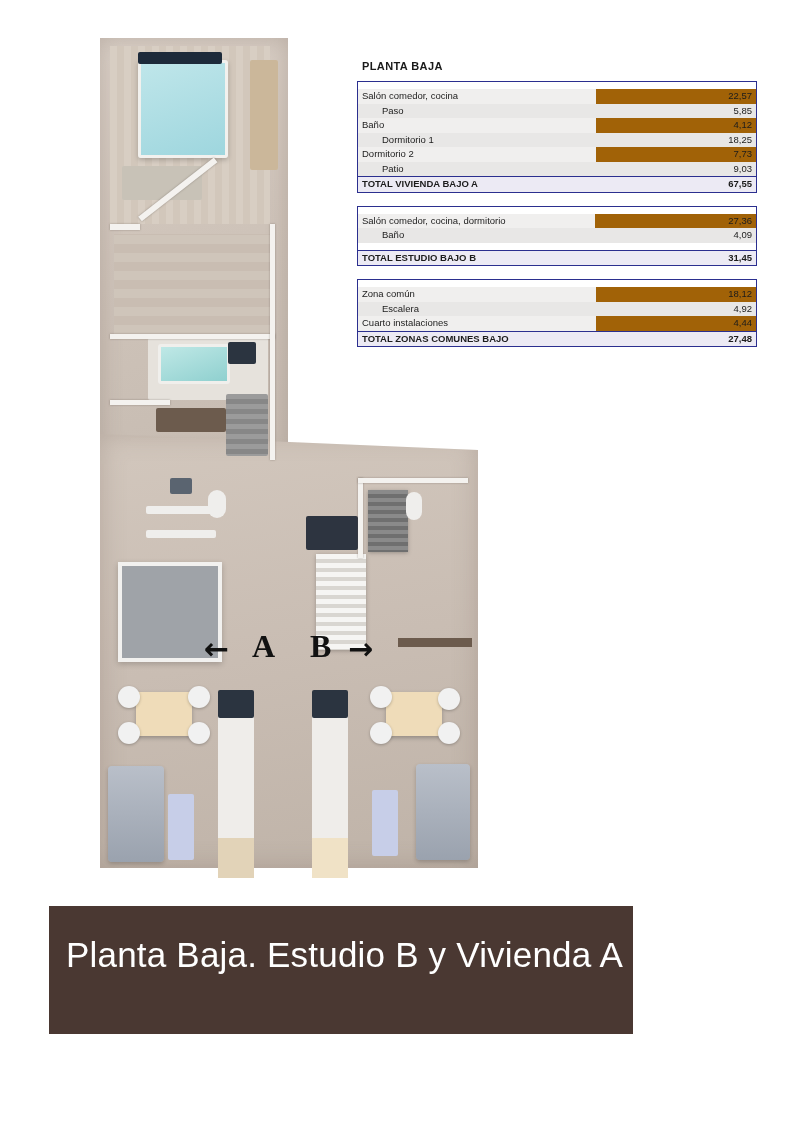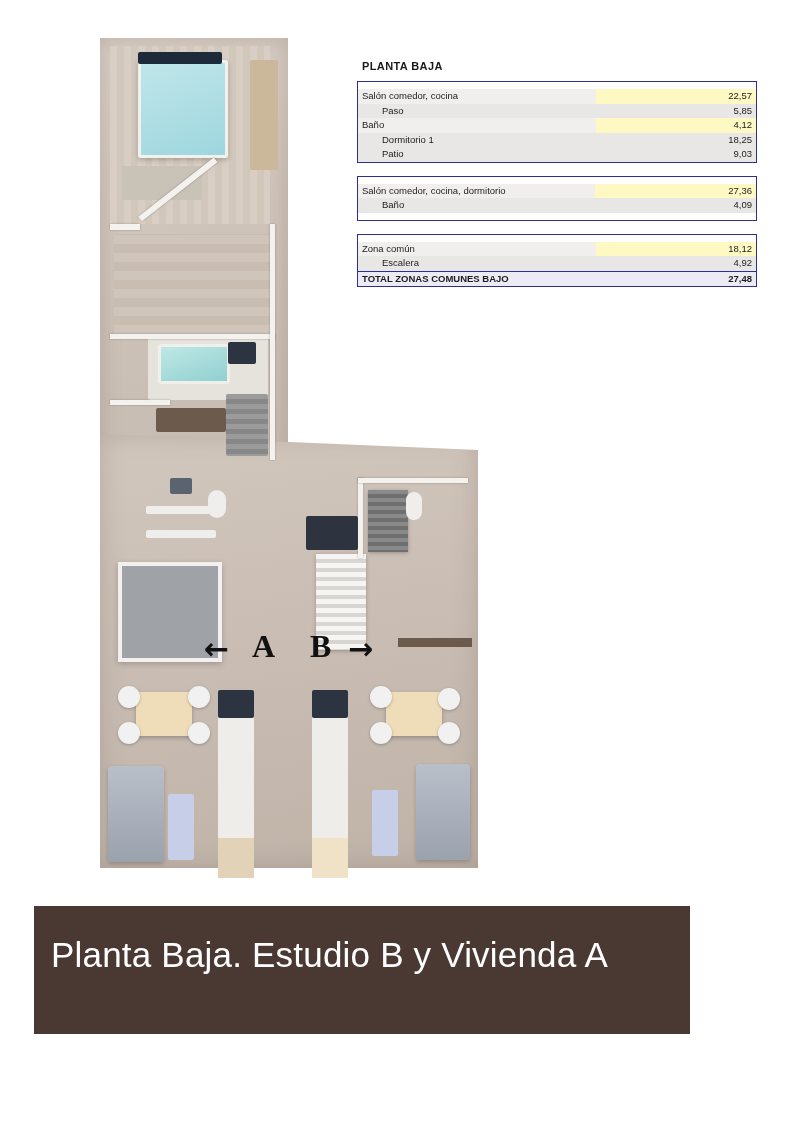--- a/index.html
+++ b/index.html
@@ -134,37 +134,37 @@
     text-align: left;
     border-bottom: 1px solid #2b2f8f;
     color: #15153f;
   }
   .hdr th.right-col {
     text-align: left;
     padding-left: 60px;
   }
   tr.spacer td { height: 5px; background:#fff; }
   tr.row td { background: #f0efee; }
-  tr.row td.val { text-align: right; background:#fef9c3; }
+  tr.row td.val { text-align: right; background:#a16207; }
   tr.row.alt td { background:#e8e7e6;padding-left:24px; }
   tr.total td {
     font-weight: 700;
     background: #eceaf4;
     border-top: 1px solid #2b2f8f;
   }
   tr.total td.val { text-align: right; }
   td.c1 { width: 245px; }
   td.c2 { width: 155px; }
 
   
   .banner {
     position: absolute;
-    left: 34px;
+    left: 49px;
     top: 906px;
-    width: 656px;
+    width: 584px;
     height: 128px;
     background: #4a3832;
   }
   .banner-text {
     position: absolute;
     left: 17px;
     top: 29px;
     font-family: "Liberation Sans", sans-serif;
     font-size: 35px;
     color: #ffffff;
@@ -265,59 +265,75 @@
       <td class="c2 val">5,85</td>
     </tr>
     <tr class="row">
       <td class="c1">Baño</td>
       <td class="c2 val">4,12</td>
     </tr>
     <tr class="row alt">
       <td class="c1">Dormitorio 1</td>
       <td class="c2 val">18,25</td>
     </tr>
+    <tr class="row">
+      <td class="c1">Dormitorio 2</td>
+      <td class="c2 val">7,73</td>
+    </tr>
     <tr class="row alt">
       <td class="c1">Patio</td>
       <td class="c2 val">9,03</td>
+    </tr>
+    <tr class="total">
+      <td class="c1">TOTAL VIVIENDA BAJO A</td>
+      <td class="c2 val">67,55</td>
     </tr>
   </tbody>
     </table>
 
   <table class="surf">
     <tbody>
     <tr class="spacer">
           <td colspan="2"></td>
         </tr>
     <tr class="row">
       <td class="c1">Salón comedor, cocina, dormitorio</td>
       <td class="c2 val">27,36</td>
     </tr>
     <tr class="row alt">
       <td class="c1">Baño</td>
       <td class="c2 val">4,09</td>
     </tr>
     <tr class="spacer">
           <td colspan="2"></td>
         </tr>
+    <tr class="total">
+      <td class="c1">TOTAL ESTUDIO BAJO B</td>
+      <td class="c2 val">31,45</td>
+    </tr>
   </tbody>
     </table>
 
   <table class="surf">
     <tbody>
     <tr class="spacer">
           <td colspan="2"></td>
         </tr>
     <tr class="row">
       <td class="c1">Zona común</td>
       <td class="c2 val">18,12</td>
     </tr>
     <tr class="row alt">
       <td class="c1">Escalera</td>
       <td class="c2 val">4,92</td>
     </tr>
+    <tr class="row">
+      <td class="c1">Cuarto instalaciones</td>
+      <td class="c2 val">4,44</td>
+    </tr>
     <tr class="total">
       <td class="c1">TOTAL ZONAS COMUNES BAJO</td>
       <td class="c2 val">27,48</td>
     </tr>
   </tbody>
     </table>
 </div>
 
 <div class="banner">
   <div class="banner-text">Planta Baja. Estudio B y Vivienda A</div>

